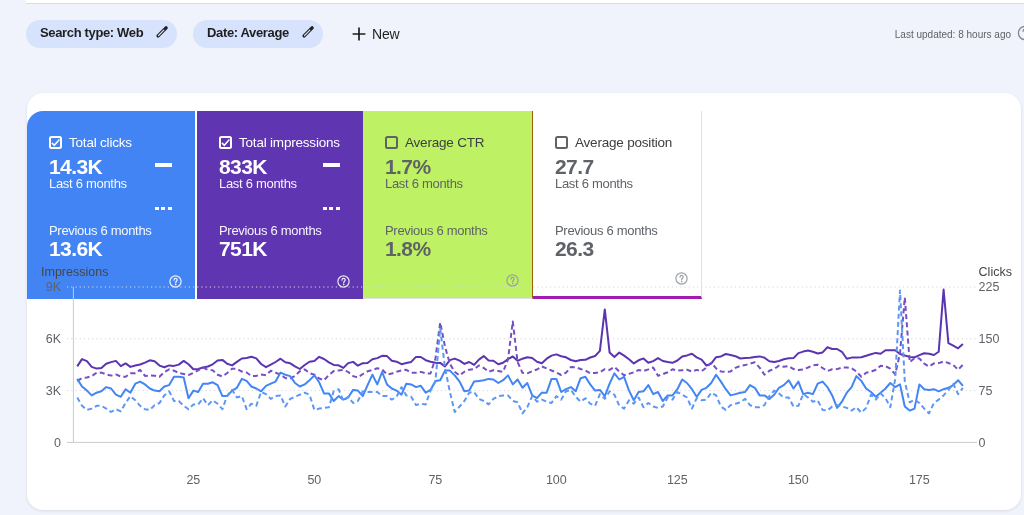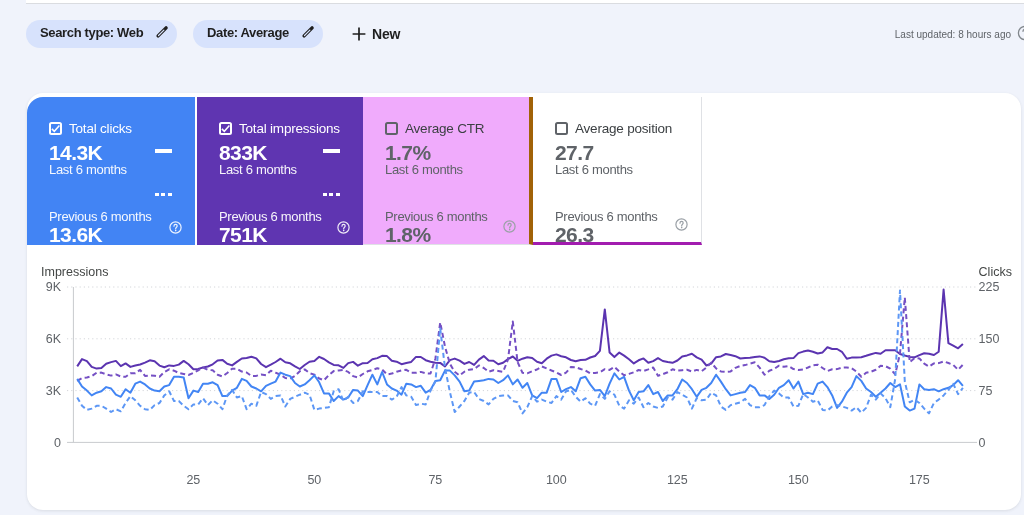--- a/index.html
+++ b/index.html
@@ -23,40 +23,40 @@
   }
   .chip-label { font-size:13px; font-weight:bold; color:#1f1f1f; letter-spacing:-0.35px; white-space:nowrap; }
   .chip .pencil { margin-left:12px; flex:none; }
   #chip-search { left:0; }
   #chip-date { left:167px; }
   .new-btn {
     position:absolute; left:316px; top:0; height:28px; display:flex; align-items:center;
     padding:0 10px; cursor:pointer;
   }
   .new-btn .plus { margin-right:6px; }
-  .new-btn-label { font-size:14px; font-weight:bold; color:#1f1f1f; letter-spacing:-0.2px; }
+  .new-btn-label { font-size:14px; font-weight:normal; color:#1f1f1f; letter-spacing:-0.2px; }
   .last-updated {
     position:absolute; right:13px; top:0; height:28px;
     display:flex; align-items:center; font-size:10px; color:#5f6368;
   }
   .help-top { position:absolute; right:-9px; top:4.5px; }
 
   
   .panel {
     position:absolute; left:27px; top:93px; width:994px; height:417px;
     background:#ffffff; border-radius:16px;
     box-shadow:0 1px 3px rgba(60,64,67,0.12);
   }
 
   
   .cards { position:absolute; left:0; top:0; width:100%; height:148px; }
-  .card { position:absolute; top:4px; height:148px; }
+  .card { position:absolute; top:18px; height:188px; }
   .card-0 { left:0; width:168px; background:#4284f4; border-radius:16px 0 0 0; }
   .card-1 { left:170px; width:166px; background:#5f35b1; }
-  .card-2 { left:336px; width:170px; background:#f0abfc; border-right:4px solid #a16207; border-bottom:1px solid #dfe1e5;text-align:right;}
+  .card-2 { left:336px; width:170px; background:#bef264; border-right:1px solid #a16207; border-bottom:1px solid #dfe1e5;text-align:right;}
   .card-3 { left:506px; width:169px; background:#fff; border-right:1px solid #dfe1e5; border-bottom:3px solid #a21caf;}
   .card-row1 { position:absolute; left:22px; top:24px; display:flex; align-items:center; height:14px; }
   .cbx { width:13px; height:13px; border-radius:2.5px; margin-right:7px; position:relative; flex:none; }
   .card-0 .cbx, .card-1 .cbx { border:2px solid #ffffff; }
   .card-2 .cbx, .card-3 .cbx { border:2px solid #5f6368; }
   .cbx svg { position:absolute; left:-2px; top:-2px; }
   .cbx { flex:none; }
   .card-label { font-size:13.5px; letter-spacing:-0.2px; white-space:nowrap; }
   .card-0 .card-label, .card-1 .card-label { color:#ffffff; }
   .card-2 .card-label, .card-3 .card-label { color:#3c4043; }

